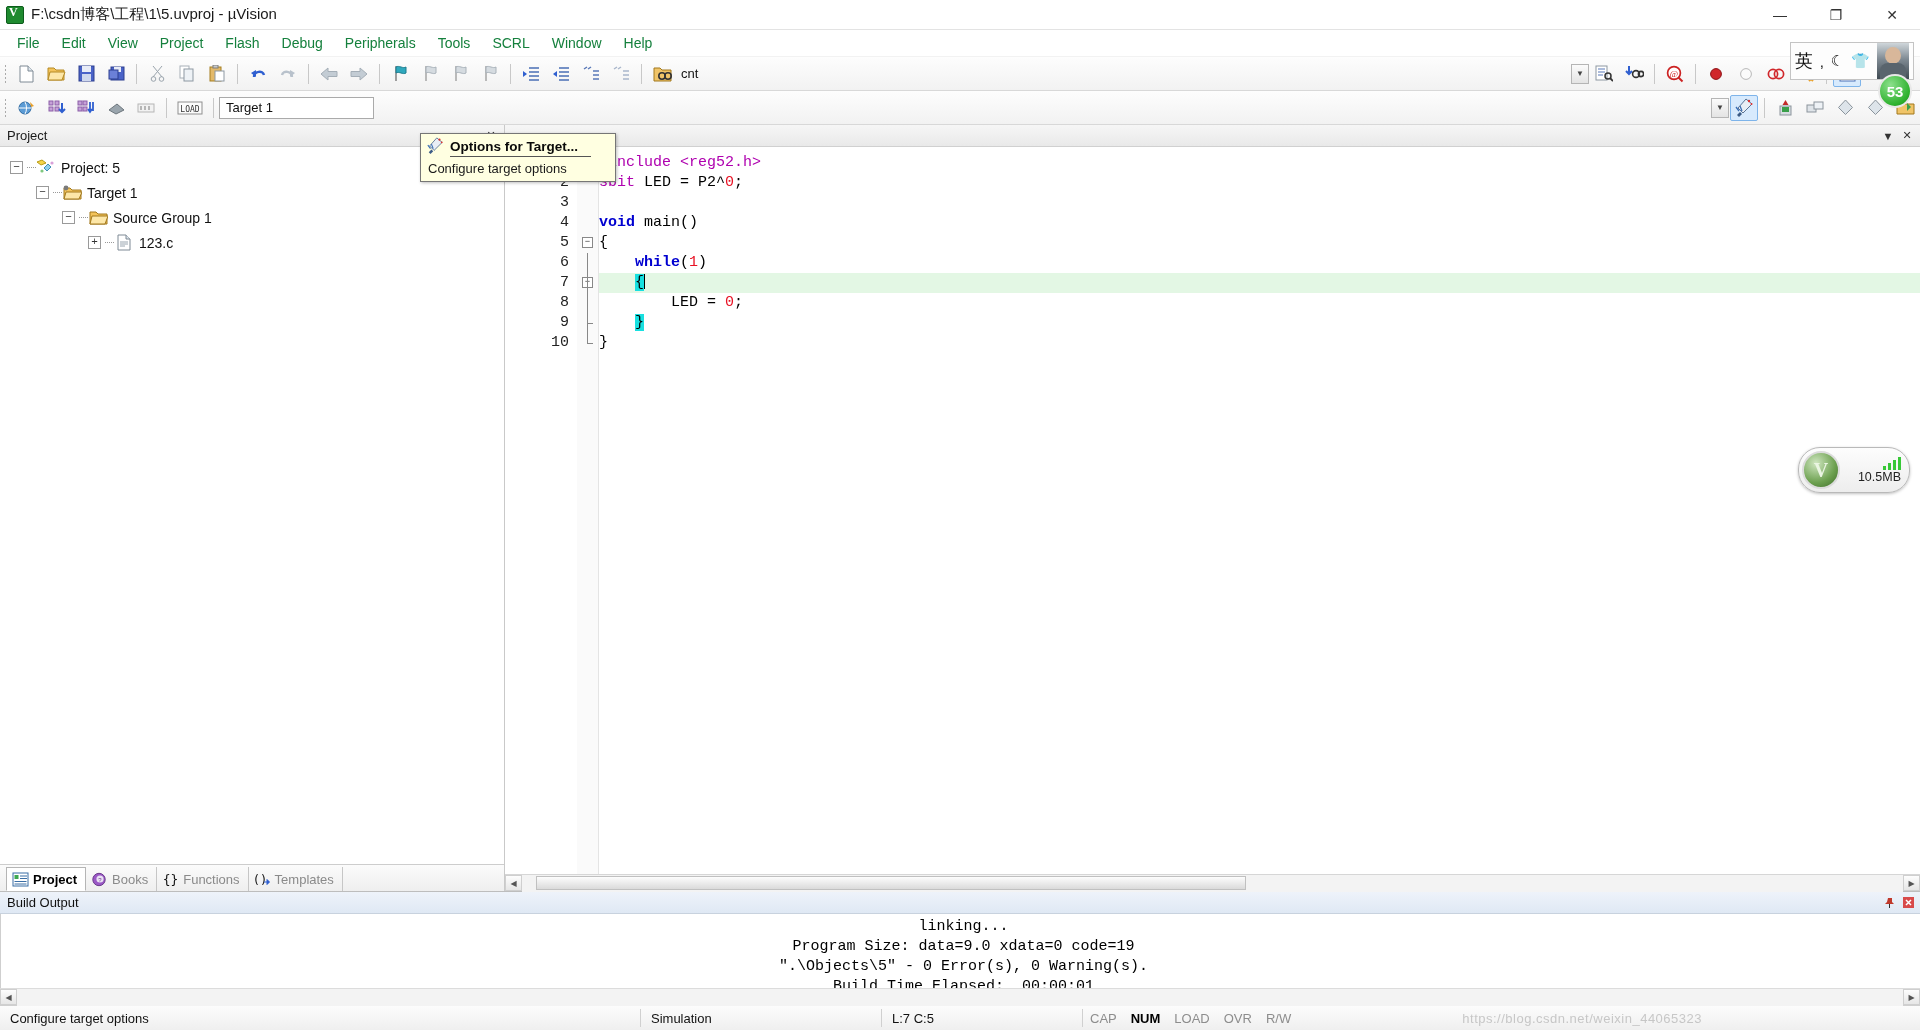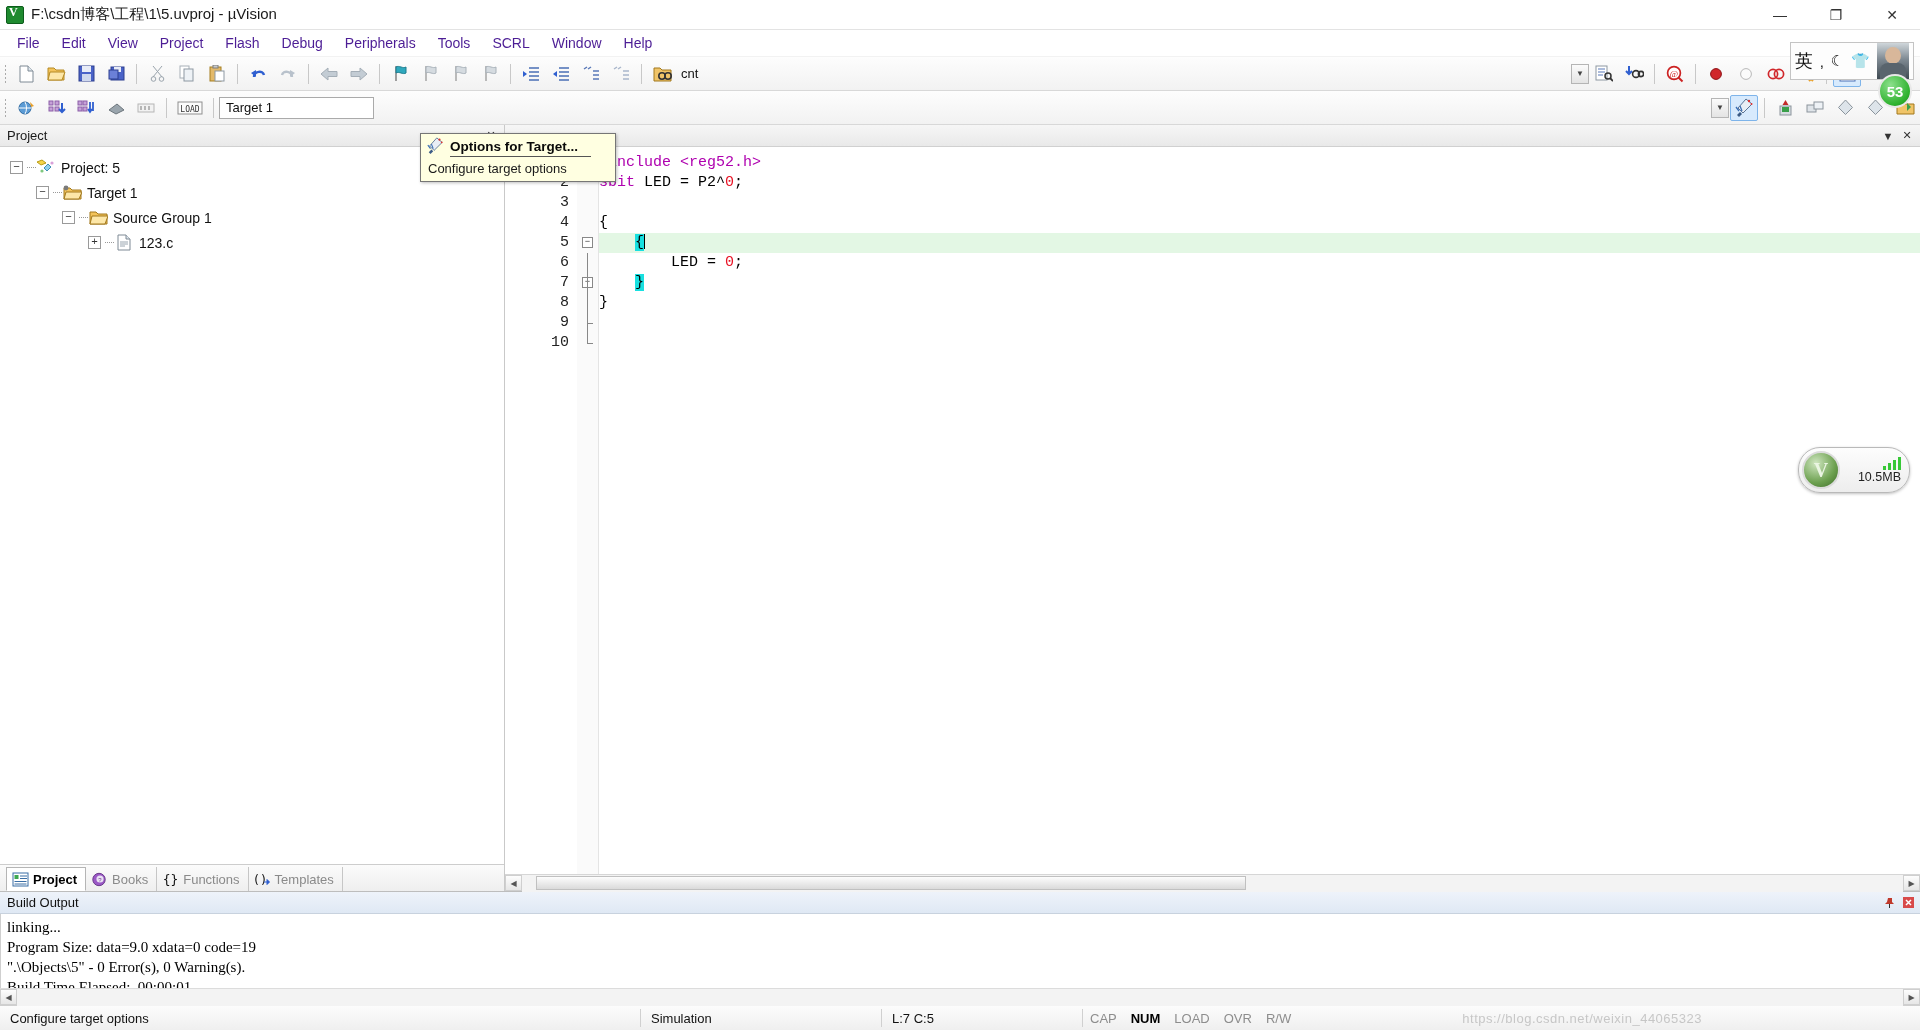--- a/index.html
+++ b/index.html
@@ -68,21 +68,21 @@
     height: 27px;
     background: #ffffff;
     display: flex;
     align-items: center;
     padding-left: 6px;
     flex: 0 0 27px;
     border-bottom: 1px solid #f2f2f2;
   }
   .menu-item {
     font-size: 14px;
-    color: #4c1d95;
+    color: #15803d;
     padding: 3px 11px;
     white-space: nowrap;
   }
 
   
   .toolbar {
     height: 34px;
     background: linear-gradient(to bottom,#fdfdfd 0%, #f2f2f2 100%);
     display: flex;
     align-items: center;
@@ -367,27 +367,28 @@
     align-items: center;
     padding-left: 7px;
     font-size: 13px;
     color: #111;
     border-bottom: 1px solid #c8d2de;
     flex: 0 0 22px;
   }
   .build-header .hdr-buttons { margin-left:auto; display:flex; padding-right:4px; }
   .build-body {
     height: 74px;
-    font-family: Liberation Serif, serif;
+    font-family: Liberation Mono, monospace;
     font-size: 15px;
     color: #000;
     padding: 3px 0 0 6px;
     background: #fff;
     overflow: hidden;
     border-left: 1px solid #cfcfcf;
+    text-align: center;
   }
   .bline { height: 20px; line-height: 20px; white-space: pre; }
   .build-scroll {
     height: 17px;
     display: flex;
     align-items: center;
     background: #f0f0f0;
     border-top: 1px solid #dcdcdc;
   }
 
@@ -1016,21 +1017,23 @@
           <div class="fl">
               <div class="fline" style="top:-60px;bottom:10px"></div>
               <div class="ftick"></div>
             </div>
         </div>
 
         <div class="code-col">
           <div class="cl"><span class="pp">#include </span><span class="str">&lt;reg52.h&gt;</span></div>
           <div class="cl"><span class="pp">sbit</span><span class="plain"> LED = P2^</span><span class="num">0</span><span class="plain">;</span></div>
           <div class="cl"></div>
+          <div class="cl"><span class="kw">void</span><span class="plain"> main()</span></div>
           <div class="cl"><span class="plain">{</span></div>
+          <div class="cl"><span class="plain">    </span><span class="kw">while</span><span class="plain">(</span><span class="num">1</span><span class="plain">)</span></div>
           <div class="cl hl"><span class="plain">    </span><span class="sel-brace">{</span><span class="caret"></span></div>
           <div class="cl"><span class="plain">        LED = </span><span class="num">0</span><span class="plain">;</span></div>
           <div class="cl"><span class="plain">    </span><span class="sel-brace">}</span></div>
           <div class="cl"><span class="plain">}</span></div>
         </div>
       </div>
 
       <div class="hscroll">
         <div class="sb-arrow">◀</div>
         <div class="sb-track">

